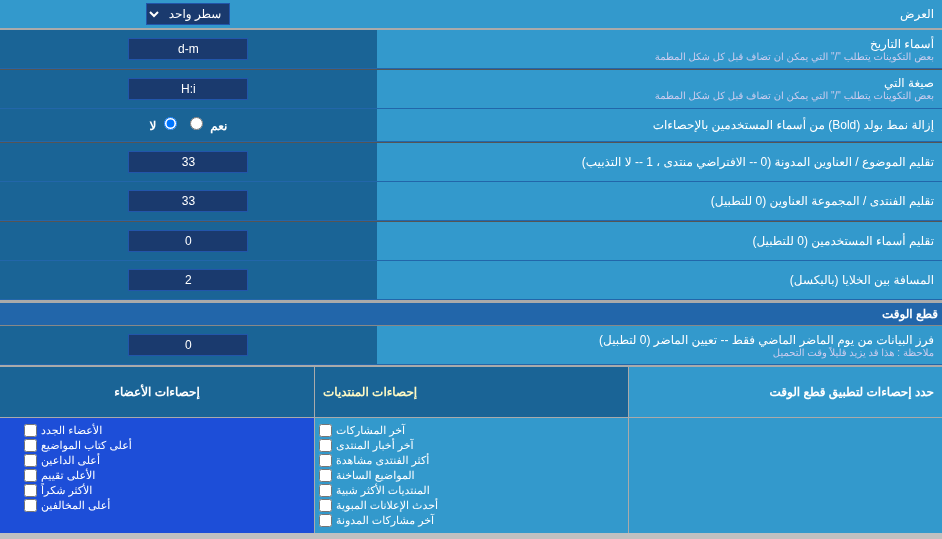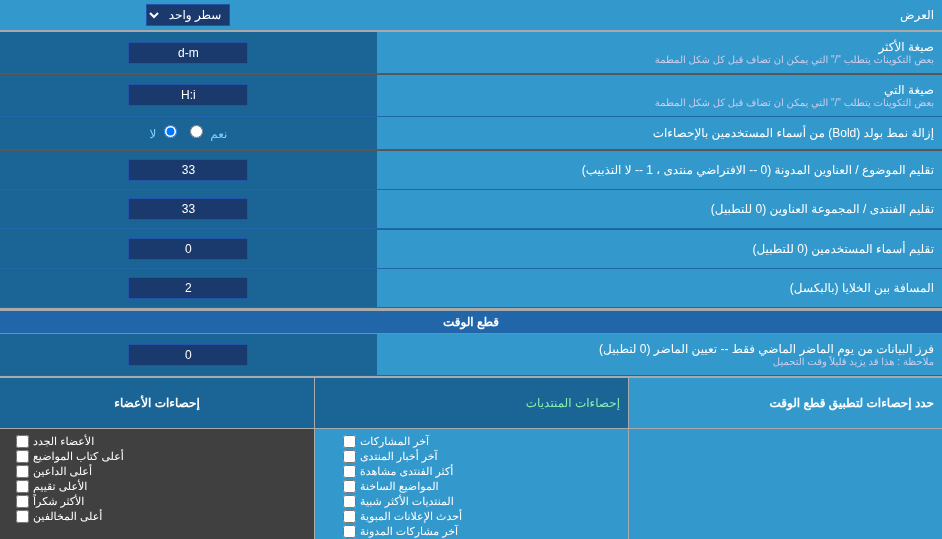--- a/index.html
+++ b/index.html
@@ -14,21 +14,21 @@
 
     .main-table {
       width: 942px;
       border-collapse: collapse;
     }
 
     .row-label {
       background: #3399cc;
       color: #fff;
       text-align: right;
-      padding: 8px 8px;
+      padding: 0 8px;
       vertical-align: middle;
       width: 60%;
     }
 
     .row-input {
       background: #1a6496;
       text-align: center;
       padding: 8px 6px;
       vertical-align: middle;
       width: 40%;
@@ -60,29 +60,30 @@
 
     .row-separator-dark {
       background: #555;
       height: 1px;
     }
 
     .row-section-header {
       background: #2266aa;
       color: #fff;
       font-weight: bold;
-      text-align: center;
+      text-align: right;
       padding: 4px;
       border-top: 2px solid #aaa;
       border-bottom: 1px solid #888;
     }
 
     .radio-label {
       margin: 0 4px;
-      color: #7dd3fc;
+      color: #ffffff;
+      font-weight: bold;
     }
 
     .checkbox-item {
       display: flex;
       align-items: center;
       justify-content: flex-end;
       margin: 2px 0;
       color: #fff;
       font-size: 11px;
     }
@@ -124,21 +125,21 @@
       </select>
     </td>
   </tr>
 
   <tr>
         <td colspan="2" class="row-separator"></td>
       </tr>
 
   <tr class="data-row">
     <td class="row-label">
-      <div>صيغة الأكثر</div>
+      <div>أسماء التاريخ</div>
       <div class="note-text">بعض التكوينات يتطلب "/" التي يمكن ان تضاف قبل كل شكل المطمة</div>
     </td>
     <td class="row-input">
       <input type="text" class="input-field" value="d-m" style="">
     </td>
   </tr>
 
   <tr>
         <td colspan="2" class="row-separator-dark"></td>
       </tr>
@@ -251,30 +252,30 @@
       </tr>
 
   <tr>
     <td colspan="2">
       <table width="100%" cellspacing="0" cellpadding="0">
         <tbody>
               <tr>
           <td style="width:33%; background:#3399cc; color:#fff; text-align:right; padding:4px 8px; font-weight:bold; border-left:1px solid #aaa;margin-top:44px;">
             <span>حدد إحصاءات لتطبيق قطع الوقت</span>
           </td>
-          <td style="width:33%; background:#1a6496; color:#86efac; text-align:right; padding:4px 8px; font-weight:normal; border-left:1px solid #aaa;">
+          <td style="width:33%; background:#1a6496; color:#fef9c3; text-align:left; padding:4px 8px; font-weight:bold; border-left:1px solid #aaa;">
             <span>إحصاءات المنتديات</span>
           </td>
           <td style="width:33%; background:#1a6496; color:#fff; text-align:center; padding:18px 8px; font-weight:bold;">
             <span>إحصاءات الأعضاء</span>
           </td>
         </tr>
         <tr>
           <td style="background:#3399cc; vertical-align:top; padding:4px 8px; border-left:1px solid #aaa; border-top:1px solid #aaa;"></td>
-          <td style="background:#3399cc; vertical-align:top; padding:4px 24px; border-left:1px solid #aaa; border-top:1px solid #aaa;">
+          <td style="background:#3399cc; vertical-align:top; padding:4px 0; border-left:1px solid #aaa; border-top:1px solid #aaa;">
             <div class="checkbox-item">
               <span>آخر المشاركات</span>
               <input type="checkbox" style="margin-right: 4px;">
             </div>
             <div class="checkbox-item">
               <span>آخر أخبار المنتدى</span>
               <input type="checkbox" style="margin-right: 4px;">
             </div>
             <div class="checkbox-item">
               <span>أكثر الفنتدى مشاهدة</span>
@@ -290,21 +291,21 @@
             </div>
             <div class="checkbox-item">
               <span>أحدث الإعلانات المبوية</span>
               <input type="checkbox" style="margin-right: 4px;">
             </div>
             <div class="checkbox-item">
               <span>آخر مشاركات المدونة</span>
               <input type="checkbox" style="margin-right: 4px;">
             </div>
           </td>
-          <td style="background:#404040; vertical-align:top; padding:4px 12px; border-top:1px solid #aaa;">
+          <td style="background:#1d4ed8; vertical-align:top; padding:4px 20px; border-top:1px solid #aaa;">
             <div class="checkbox-item">
               <span>الأعضاء الجدد</span>
               <input type="checkbox" style="margin-right: 4px;">
             </div>
             <div class="checkbox-item">
               <span>أعلى كتاب المواضيع</span>
               <input type="checkbox" style="margin-right: 4px;">
             </div>
             <div class="checkbox-item">
               <span>أعلى الداعين</span>

